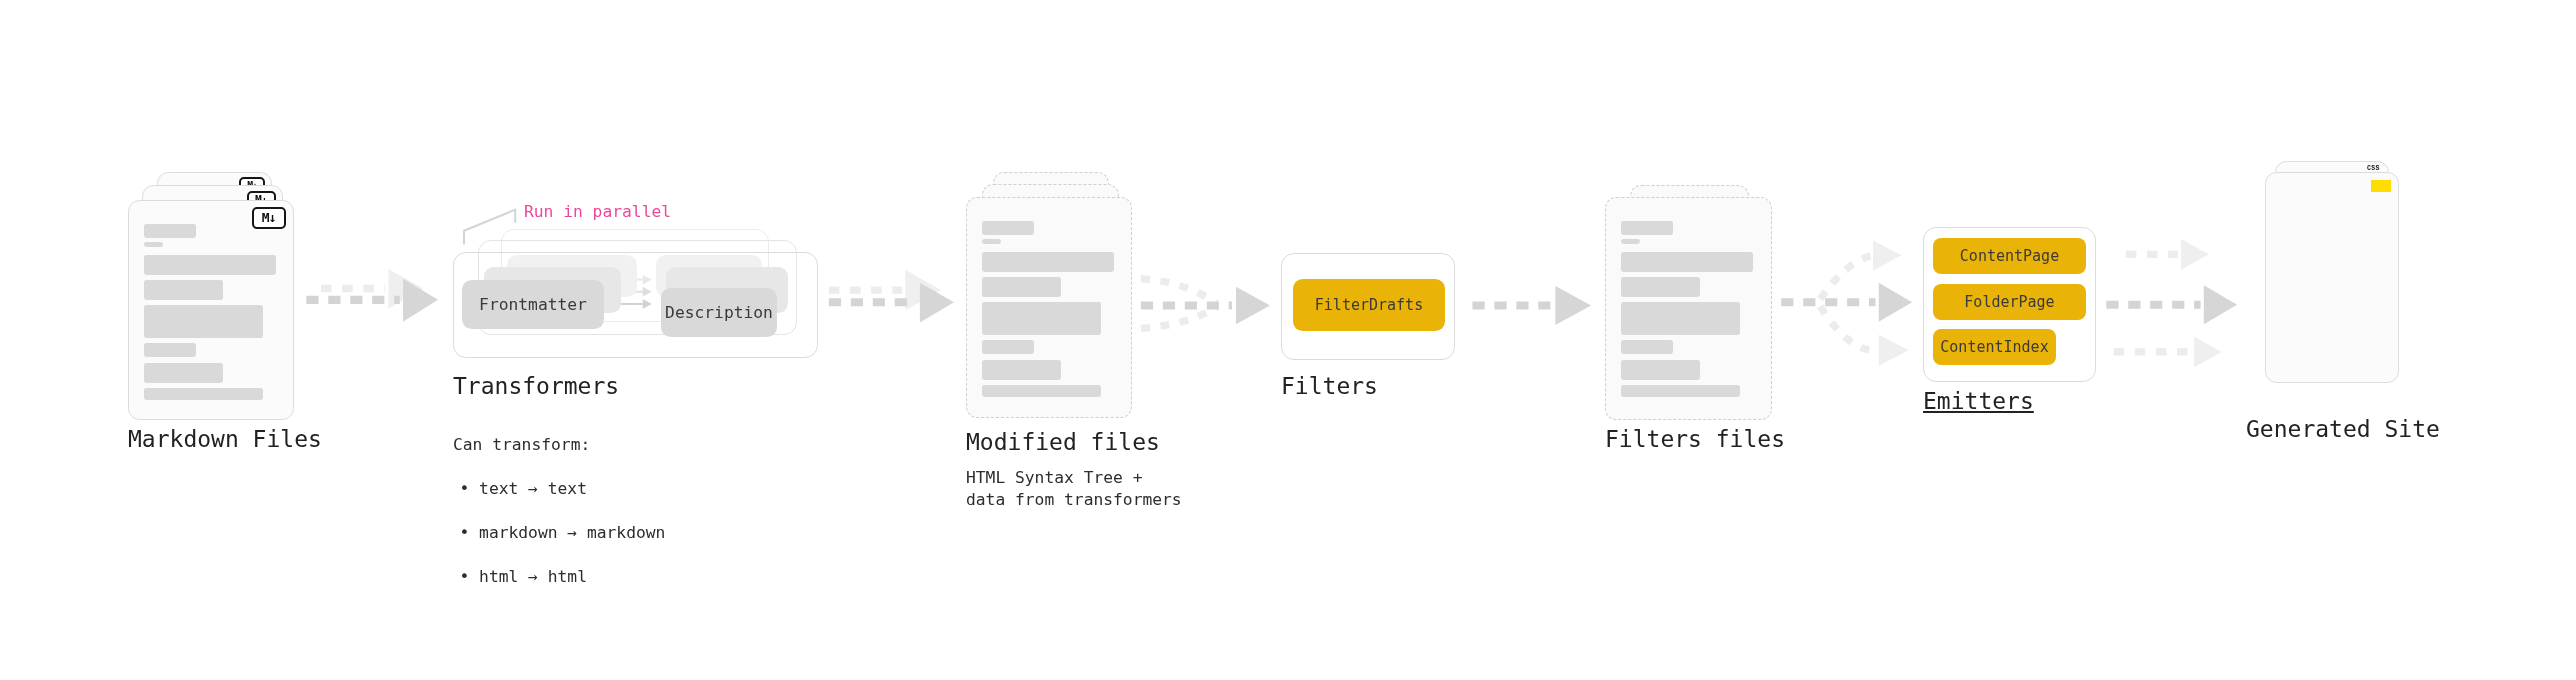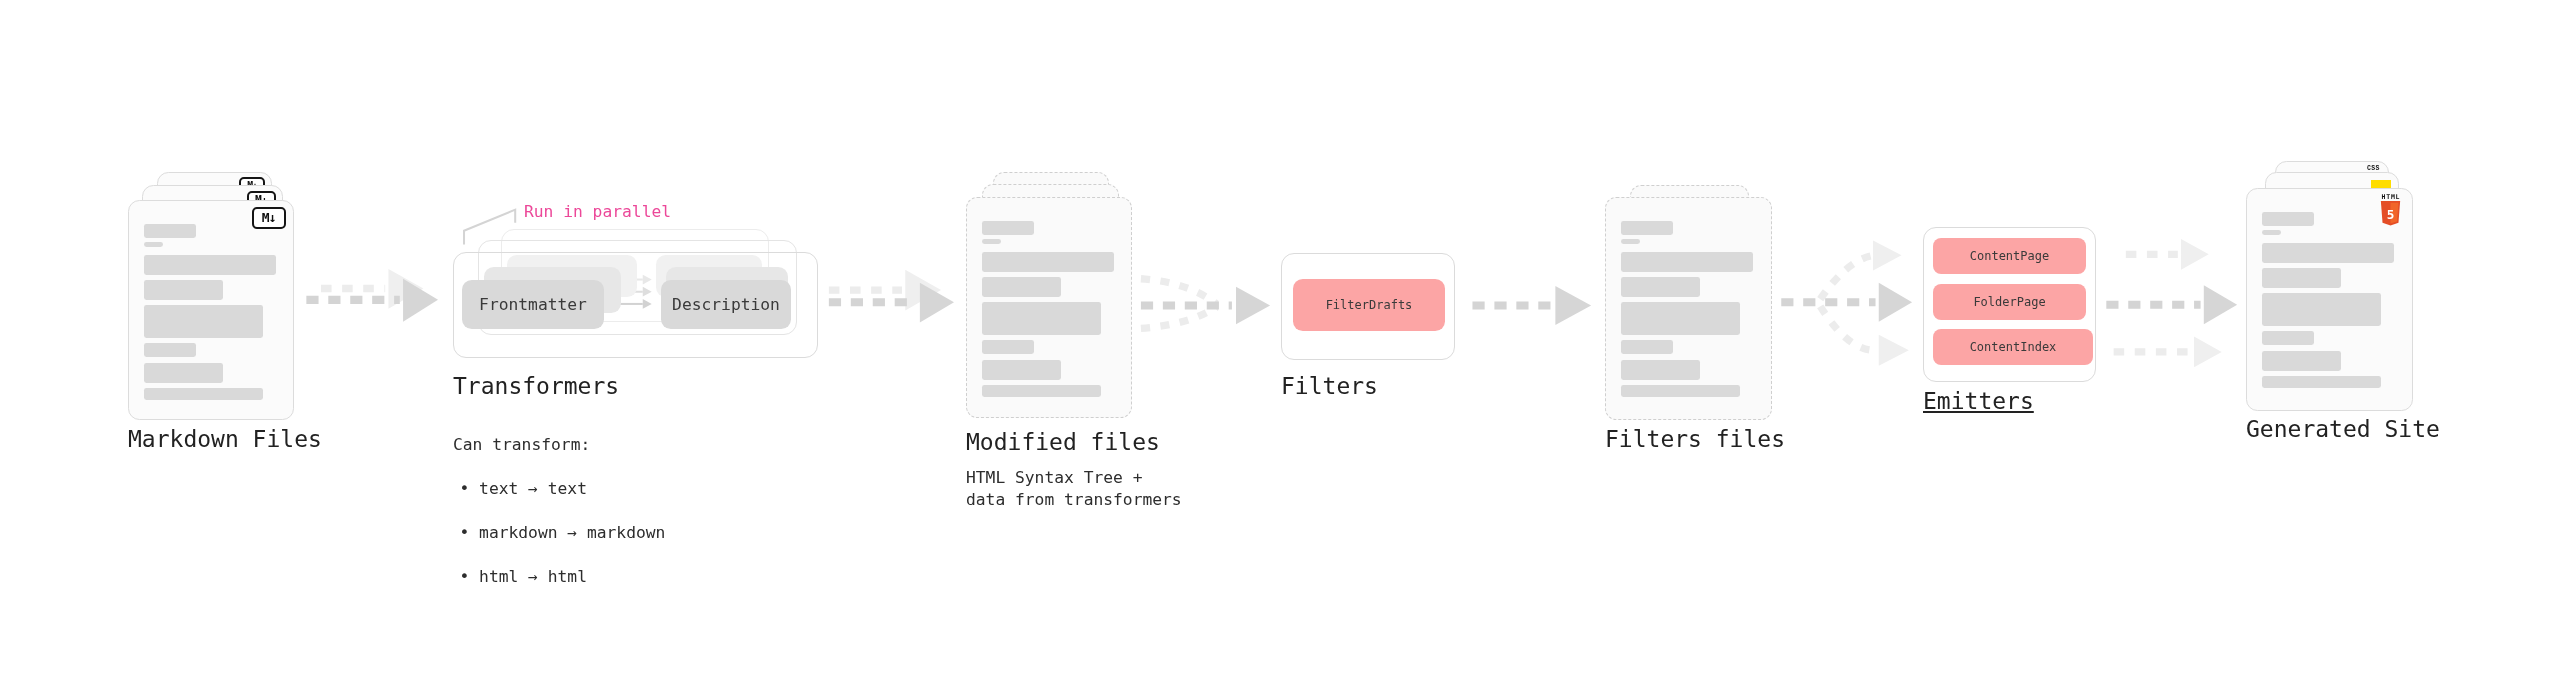--- a/index.html
+++ b/index.html
@@ -34,22 +34,22 @@
 
   .t-box { position:absolute; border:1.6px solid #dbdbdb; border-radius:13px; background:transparent; z-index:2; }
   .t-box.l2 { border-color:#e4e4e4; }
   .t-box.l3 { border-color:#ececec; }
   .t-btn { position:absolute; border-radius:9.8px; background:#d9d9d9; z-index:4;
     display:flex; align-items:center; justify-content:center; font-size:16.3px; color:#3a3a3a; white-space:nowrap; }
   .t-btn.ghost2 { background:#e7e7e7; z-index:3; }
   .t-btn.ghost3 { background:#f1f1f1; z-index:2; }
 
   .panel { position:absolute; background:#ffffff; border:1.6px solid #dbdbdb; border-radius:13px; z-index:2; }
-  .chip { position:absolute; background:#fca5a5; border-radius:8.1px; z-index:3;
-    display:flex; align-items:center; justify-content:center; font-size:12px; color:#3a3a3a; white-space:nowrap; }
+  .chip { position:absolute; background:#eab308; border-radius:8.1px; z-index:3;
+    display:flex; align-items:center; justify-content:center; font-size:15px; color:#3a3a3a; white-space:nowrap; }
 
   .stage-title { position:absolute; font-size:23px; color:#222222; white-space:nowrap; z-index:3; }
   .stage-sub { position:absolute; font-size:16.3px; line-height:22px; color:#2d2d2d; white-space:pre-line; z-index:3; }
   .bullet { padding-left:6.5px; }
   .annotation { position:absolute; font-size:16.3px; color:#ec4899; white-space:nowrap; z-index:3; }
 
   .html5-icon { position:absolute; display:flex; flex-direction:column; align-items:center; z-index:4; }
   .html5-word { font-size:6.5px; font-weight:bold; color:#111; letter-spacing:0.8px; line-height:7.3px; }
   .css-icon { position:absolute; display:flex; flex-direction:column; align-items:center; z-index:2; }
   .css-word { font-size:6.5px; font-weight:bold; color:#111; line-height:7.3px; letter-spacing:0.4px;font-family:Liberation Mono, monospace; }
@@ -132,21 +132,21 @@
 
   <div class="annotation" style="left:524px;top:202px;">Run in parallel</div>
   <div class="t-box l3" style="left:501px;top:229px;width:268px;height:93px;"></div>
   <div class="t-box l2" style="left:478px;top:240px;width:319px;height:95px;"></div>
   <div class="t-box" style="left:453px;top:252px;width:365px;height:106px;"></div>
   <div class="t-btn ghost3" style="left:507px;top:255px;width:130px;height:42px;"></div>
   <div class="t-btn ghost3" style="left:656px;top:255px;width:106px;height:42px;"></div>
   <div class="t-btn ghost2" style="left:484px;top:267px;width:137px;height:46px;"></div>
   <div class="t-btn ghost2" style="left:666px;top:267px;width:122px;height:46px;"></div>
   <div class="t-btn" style="left:462px;top:280px;width:142px;height:49px;">Frontmatter</div>
-  <div class="t-btn" style="left:661px;top:280px;width:130px;height:49px;">Description</div>
+  <div class="t-btn" style="left:661px;top:288px;width:116px;height:49px;">Description</div>
   <div class="stage-title" style="left:453px;top:373px;">Transformers</div>
   <div class="stage-sub" style="left:453px;top:412px;">
     <div>Can transform:</div>
     <div class="bullet">• text → text</div>
     <div class="bullet">• markdown → markdown</div>
     <div class="bullet">• html → html</div>
   </div>
 
   <div class="file-card dashed" style="left:993px;top:172px;width:116px;height:203px;"></div>
   <div class="file-card dashed" style="left:982px;top:184px;width:137px;height:211px;"></div>
@@ -177,46 +177,28 @@
     <div class="ln" style="top:104px;width:119px;height:33px;"></div>
     <div class="ln" style="top:142px;width:52px;height:14px;"></div>
     <div class="ln" style="top:162px;width:79px;height:20.3px;"></div>
     <div class="ln" style="top:187px;width:119px;height:12.2px;"></div>
   </div>
   <div class="stage-title" style="left:1605px;top:426px;">Filters files</div>
 
   <div class="panel" style="left:1923px;top:227px;width:173px;height:155px;"></div>
   <div class="chip" style="left:1933px;top:238px;width:153px;height:36px;">ContentPage</div>
   <div class="chip" style="left:1933px;top:284px;width:153px;height:36px;">FolderPage</div>
-  <div class="chip" style="left:1933px;top:329px;width:160px;height:36px;">ContentIndex</div>
+  <div class="chip" style="left:1933px;top:329px;width:123px;height:36px;">ContentIndex</div>
   <div class="stage-title" style="left:1923px;top:388px;text-decoration:underline;">Emitters</div>
 
   <div class="file-card" style="left:2275px;top:161px;width:114px;height:203px;">
     <div class="css-icon" style="top:3.3px;right:7.3px;">
       <span class="css-word">CSS</span>
       <span class="css-bar"></span>
     </div>
   </div>
   <div class="file-card" style="left:2265px;top:172px;width:134px;height:211px;">
     <div class="js-icon" style="top:7.3px;right:7.3px;width:19.5px;height:11.4px;"></div>
   </div>
-  <div class="file-card" style="left:2246px;top:188px;width:167px;height:223px;">
-    <div class="html5-icon" style="top:4.9px;right:10.6px;">
-      <div class="html5-word">HTML</div>
-      <svg viewBox="0 0 100 116" width="21" height="24.4">
-        <path d="M4 0 H96 L88 103 L50 116 L12 103 Z" fill="#e44d26"></path>
-        <path d="M50 8 H88 L81 97 L50 107 Z" fill="#f16529"></path>
-        <text x="50" y="84" font-size="60" fill="#ffffff" text-anchor="middle" font-weight="bold" font-family="DejaVu Sans Mono, monospace">5</text>
-      </svg>
-    </div>
-    <div class="ln" style="top:23px;width:52px;height:14px;"></div>
-    <div class="ln" style="top:41px;width:18.7px;height:4.9px;"></div>
-    <div class="ln" style="top:54px;width:132px;height:19.5px;"></div>
-    <div class="ln" style="top:79px;width:79px;height:19.5px;"></div>
-    <div class="ln" style="top:104px;width:119px;height:33px;"></div>
-    <div class="ln" style="top:142px;width:52px;height:14px;"></div>
-    <div class="ln" style="top:162px;width:79px;height:20.3px;"></div>
-    <div class="ln" style="top:187px;width:119px;height:12.2px;"></div>
-  </div>
   <div class="stage-title" style="left:2246px;top:416px;">Generated Site</div>
 
 </div>
 
 
 </body></html>

